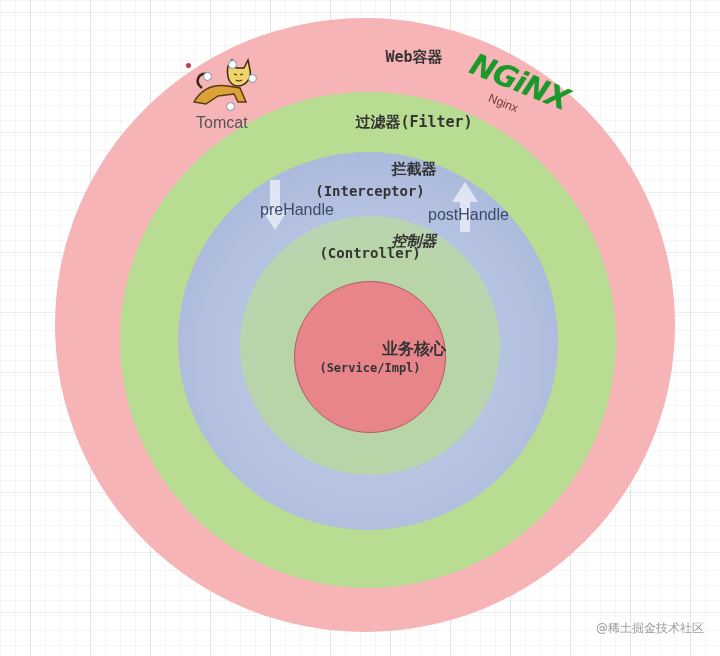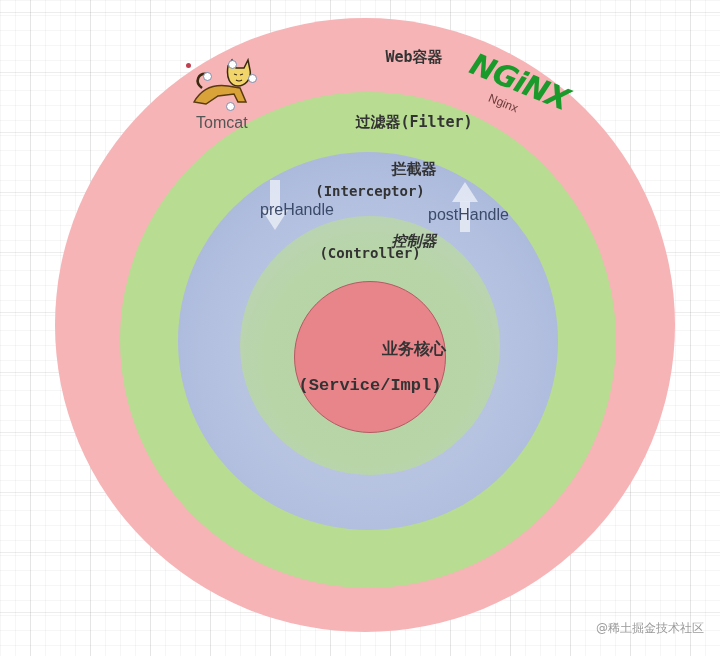--- a/index.html
+++ b/index.html
@@ -50,21 +50,21 @@
 <div class="circle" id="controller"></div>
 <div class="circle" id="core"></div>
 
 <div class="lbl title" style="left:315px; top:48px; width:110px;">Web容器</div>
 <div class="lbl title" style="left:290px; top:113px; width:160px;">过滤器(Filter)</div>
 <div class="lbl title" style="left:310px; top:160px; width:120px;font-family:Liberation Mono, monospace;">拦截器</div>
 <div class="lbl sub" style="left:290px; top:183px; width:160px;">(Interceptor)</div>
 <div class="lbl title" style="left:310px; top:232px; width:120px;font-style:italic;">控制器</div>
 <div class="lbl sub" style="left:290px; top:245px; width:160px;">(Controller)</div>
 <div class="lbl title" style="left:310px; top:339px; width:120px; font-size:16px;">业务核心</div>
-<div class="lbl sub" style="left:290px; top:376px; width:160px; font-size:17px;font-family:Liberation Mono, monospace;">(Service/Impl)</div>
+<div class="lbl sub" style="left:290px; top:361px; width:160px; font-size:12px;">(Service/Impl)</div>
 
 <svg class="arrow" style="left:262px; top:180px;" width="26" height="52">
   <rect x="8" y="0" width="10" height="32" fill="#e4e9f4" opacity="0.9"></rect>
   <polygon points="0,30 26,30 13,50" fill="#e4e9f4" opacity="0.9"></polygon>
 </svg>
 <div class="small" style="left:244px; top:201px;margin-left:16px;">preHandle</div>
 
 <svg class="arrow" style="left:452px; top:182px;" width="26" height="50">
   <polygon points="0,20 26,20 13,0" fill="#e4e9f4" opacity="0.9"></polygon>
   <rect x="8" y="19" width="10" height="31" fill="#e4e9f4" opacity="0.9"></rect>

